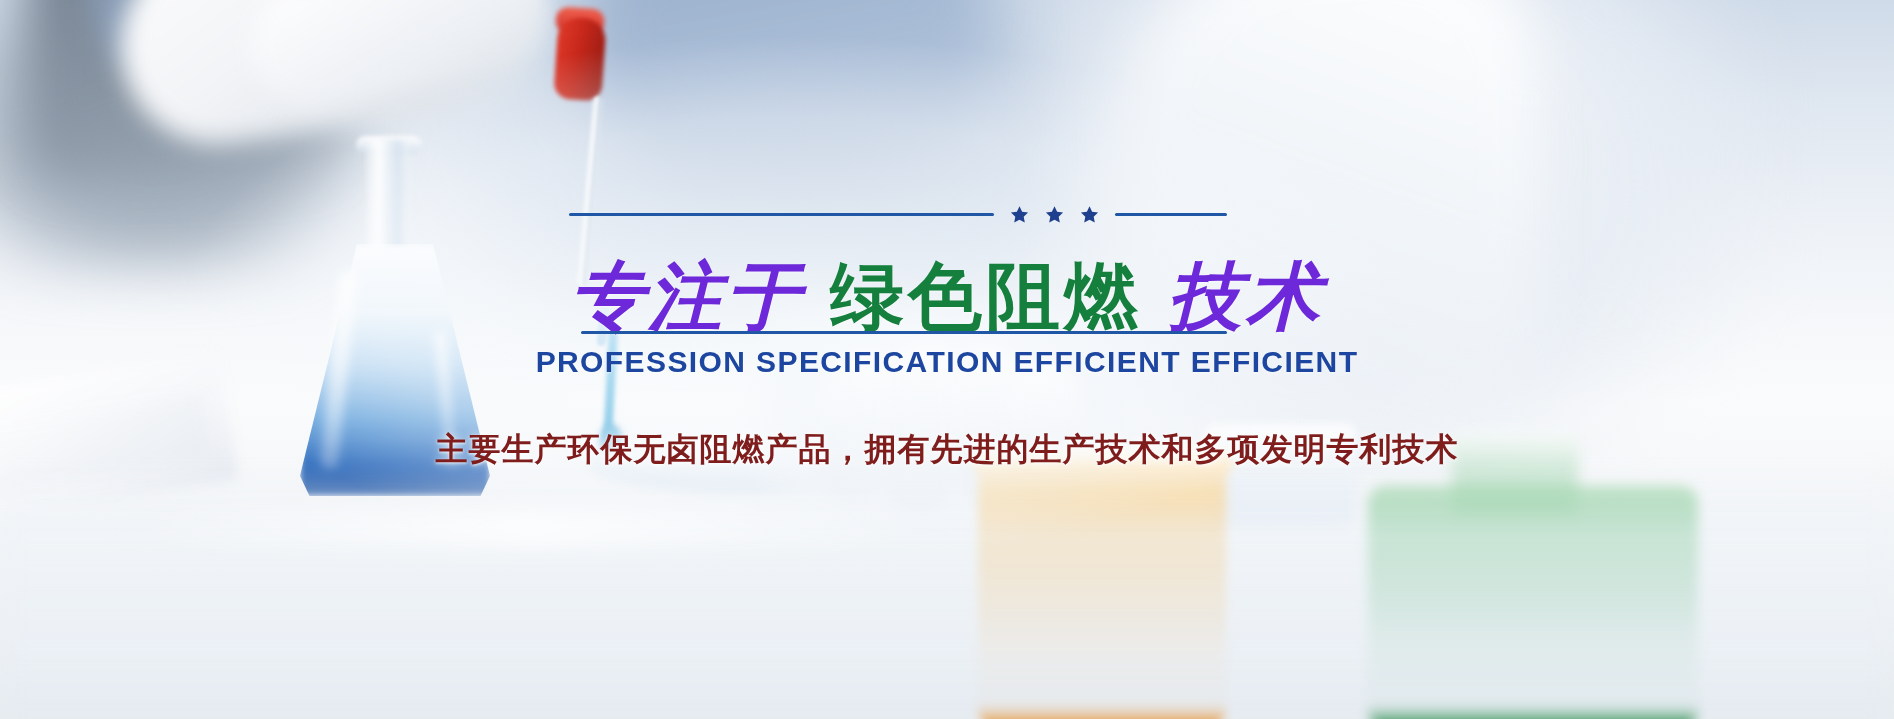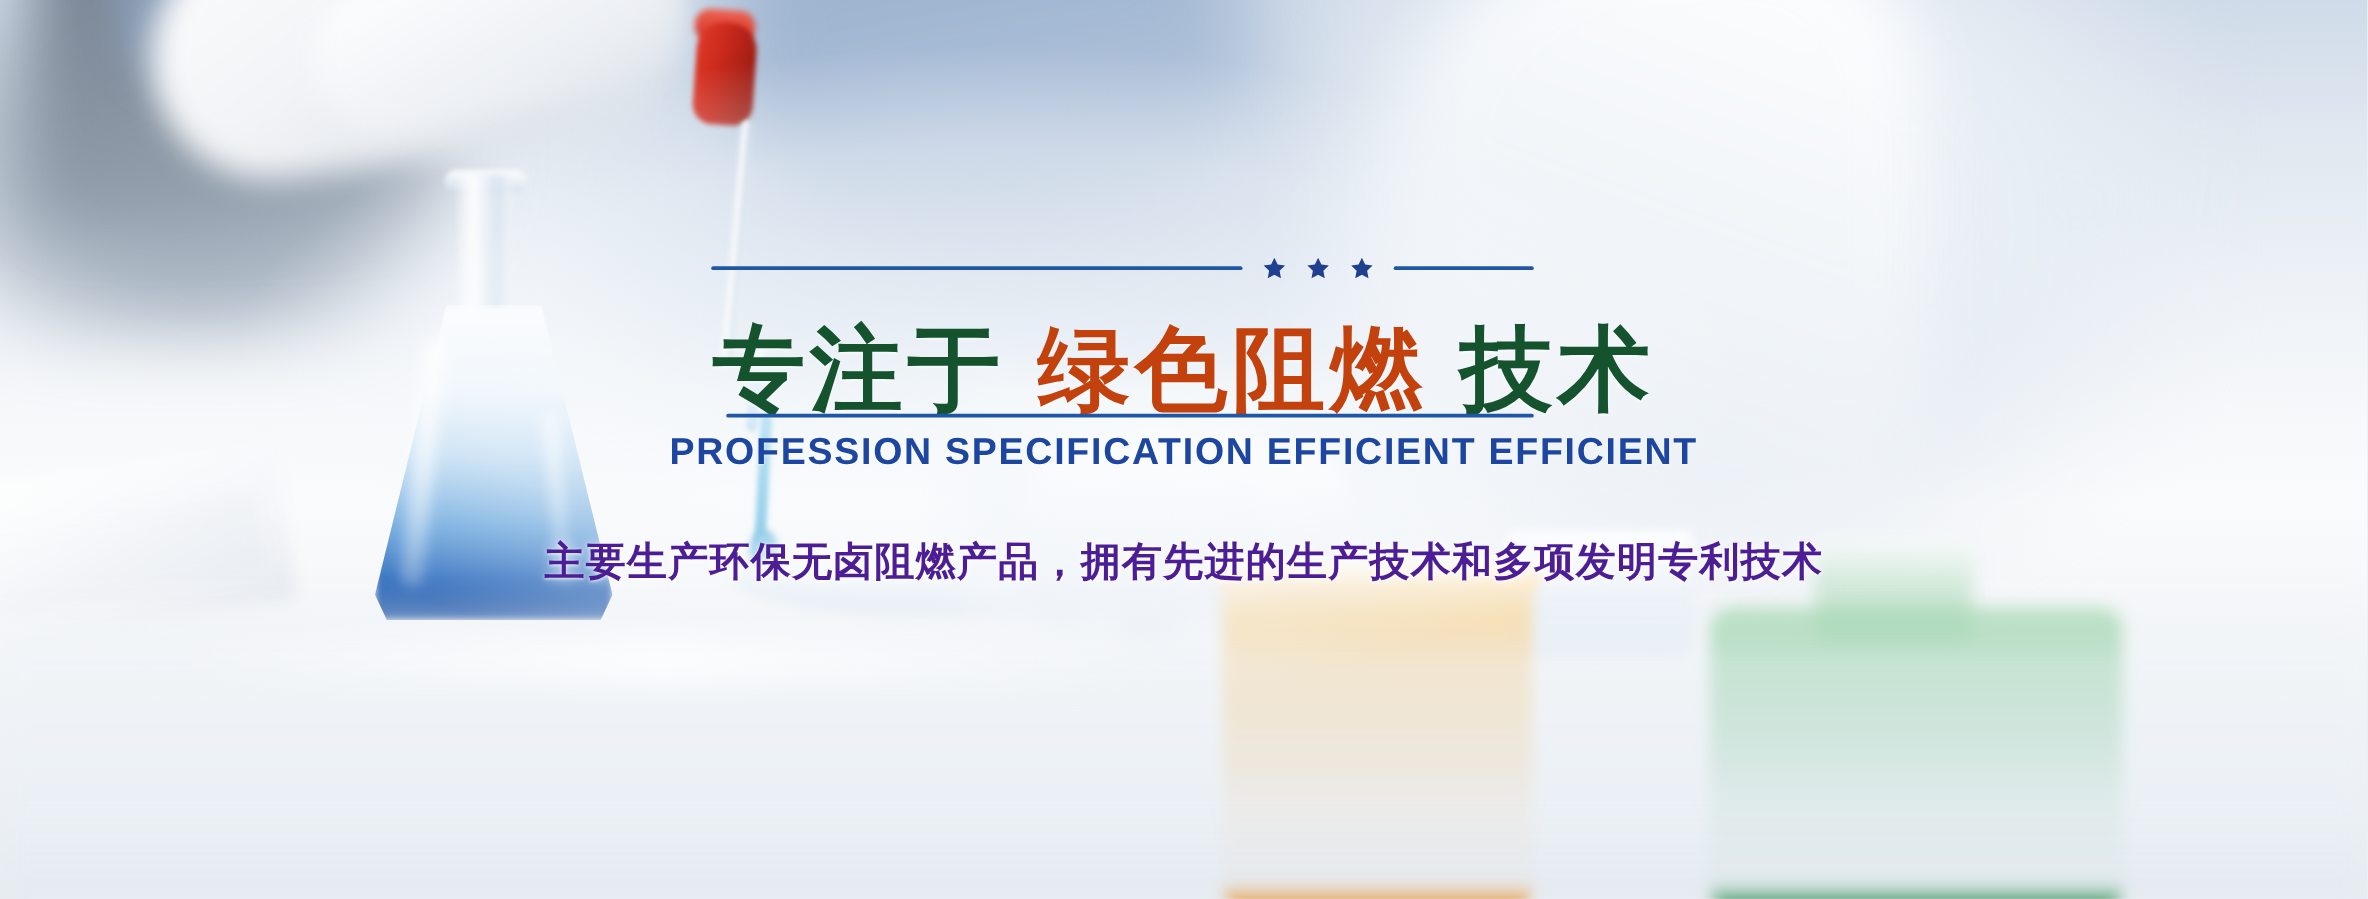--- a/index.html
+++ b/index.html
@@ -251,40 +251,40 @@
     width:19px;height:19px;display:block;
     fill:#1f3f8f;
   }
 
   .headline{
     position:absolute;top:207px;left:0;width:1894px;text-align:center;
     white-space:nowrap;
     font-size:74px;font-weight:bold;letter-spacing:4px;line-height:1.08;
     font-family:"DejaVu Sans","Liberation Sans",sans-serif;
   }
-  .headline .blue{color:#14532d;text-shadow:0 1px 2px rgba(255,255,255,0.55);}
-  .headline .green{color:#c2410c;text-shadow:0 1px 2px rgba(255,255,255,0.55);}
+  .headline .blue{color:#6d28d9;text-shadow:0 1px 2px rgba(255,255,255,0.55);font-style:italic;}
+  .headline .green{color:#15803d;text-shadow:0 1px 2px rgba(255,255,255,0.55);}
   .headline .sp{display:inline-block;width:26px;}
 
   .underrule{
     position:absolute;top:331px;left:0;width:1894px;
     display:flex;justify-content:center;
   }
   .underrule span{display:block;width:646px;height:3px;background:#1f56a5;margin-left:-86px;border-radius:2px;}
 
   .subtitle{
     position:absolute;top:345px;left:0;width:1894px;text-align:center;
     color:#1c46a0;font-size:30px;font-weight:bold;letter-spacing:1.4px;
     text-shadow:0 1px 2px rgba(255,255,255,0.6);
     white-space:nowrap;
   }
 
   .desc{
     position:absolute;top:428px;left:0;width:1894px;text-align:center;
-    color:#4c1d95;font-size:32px;font-weight:bold;letter-spacing:1px;
+    color:#7f1d1d;font-size:32px;font-weight:bold;letter-spacing:1px;
     font-family:"DejaVu Sans","Liberation Sans",sans-serif;
     text-shadow:0 1px 3px rgba(255,255,255,0.85),0 0 10px rgba(255,255,255,0.7);
     white-space:nowrap;
   }
 </style>
 </head>
 <body>
 
 <div id="banner">
 

